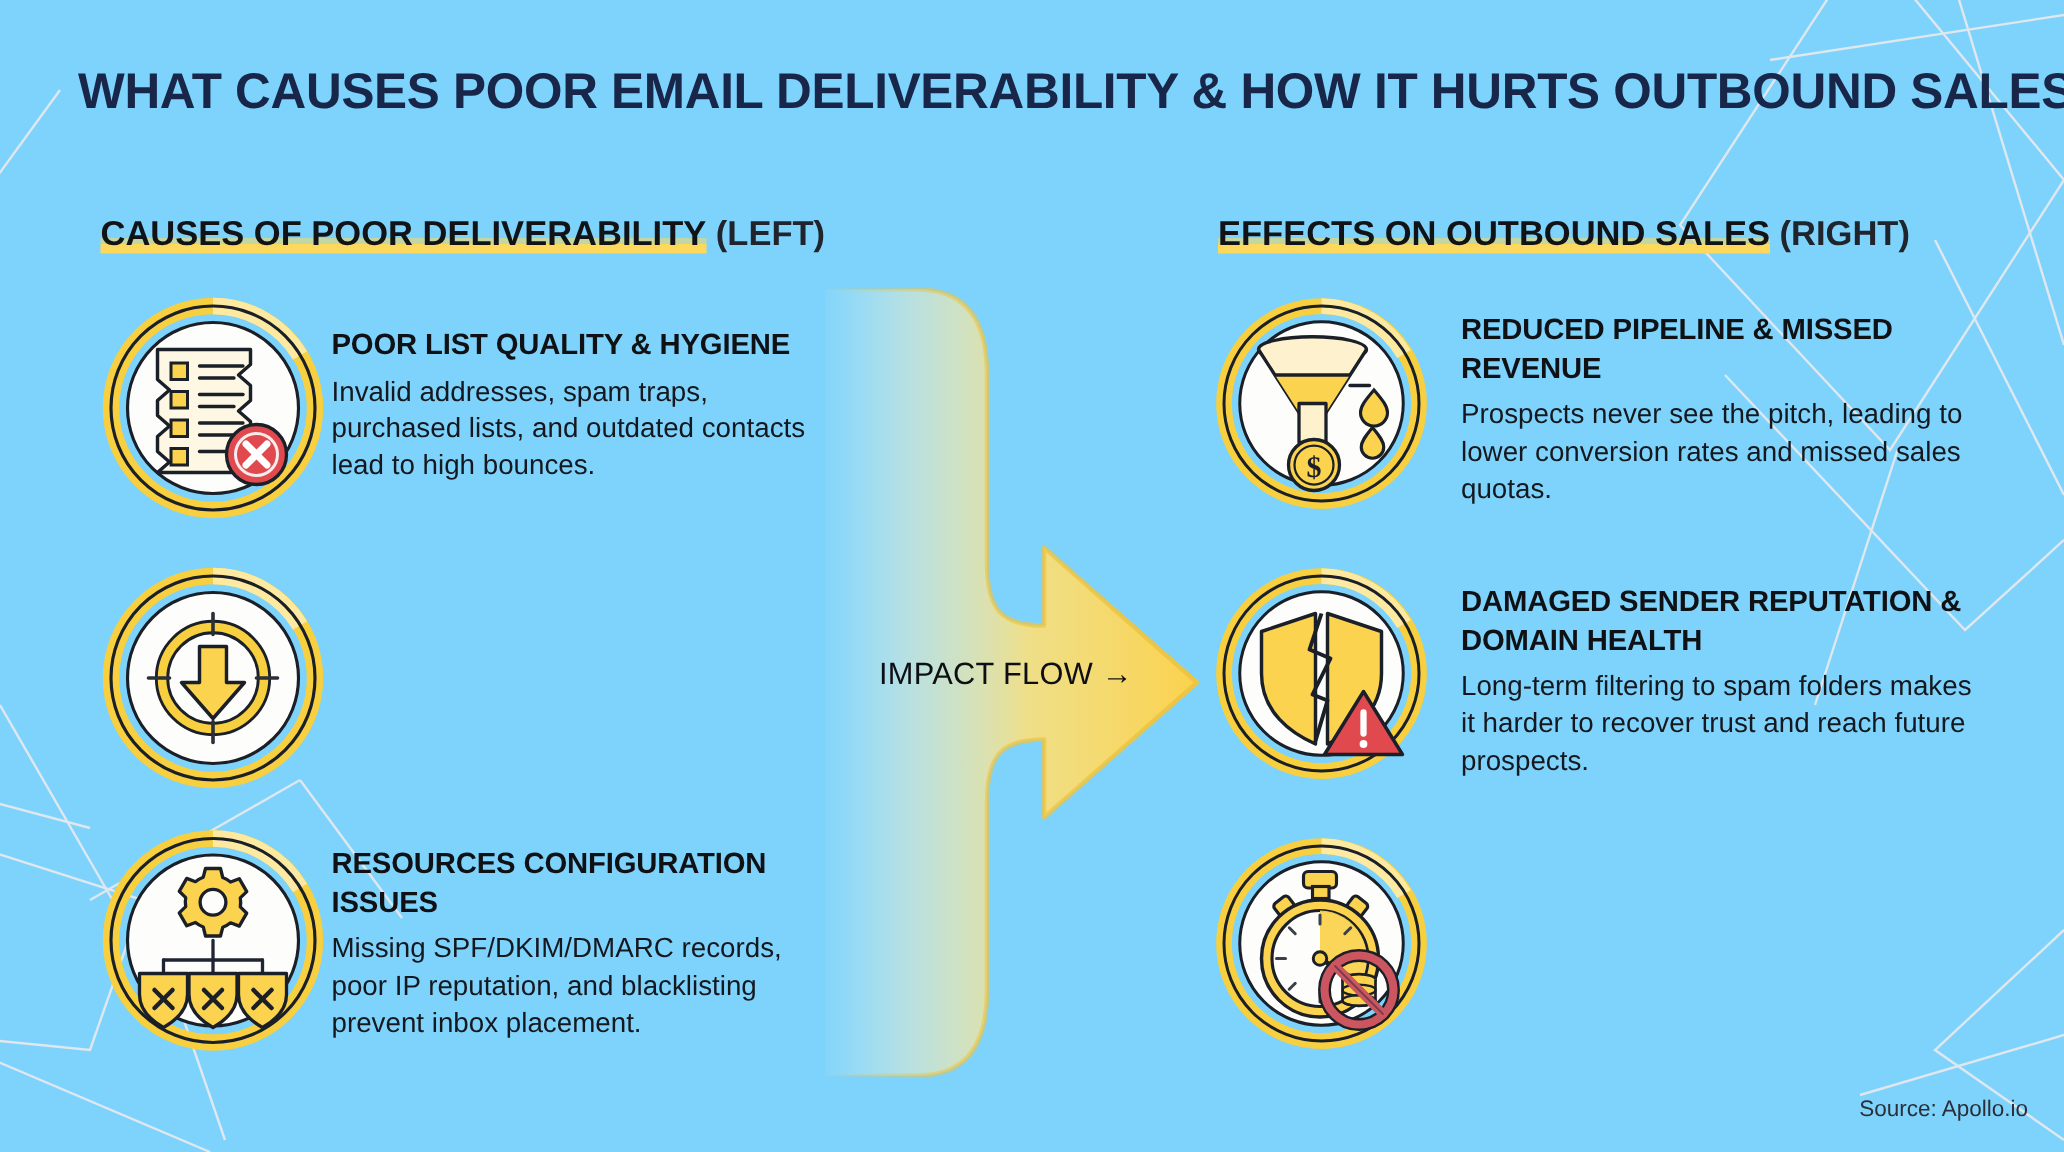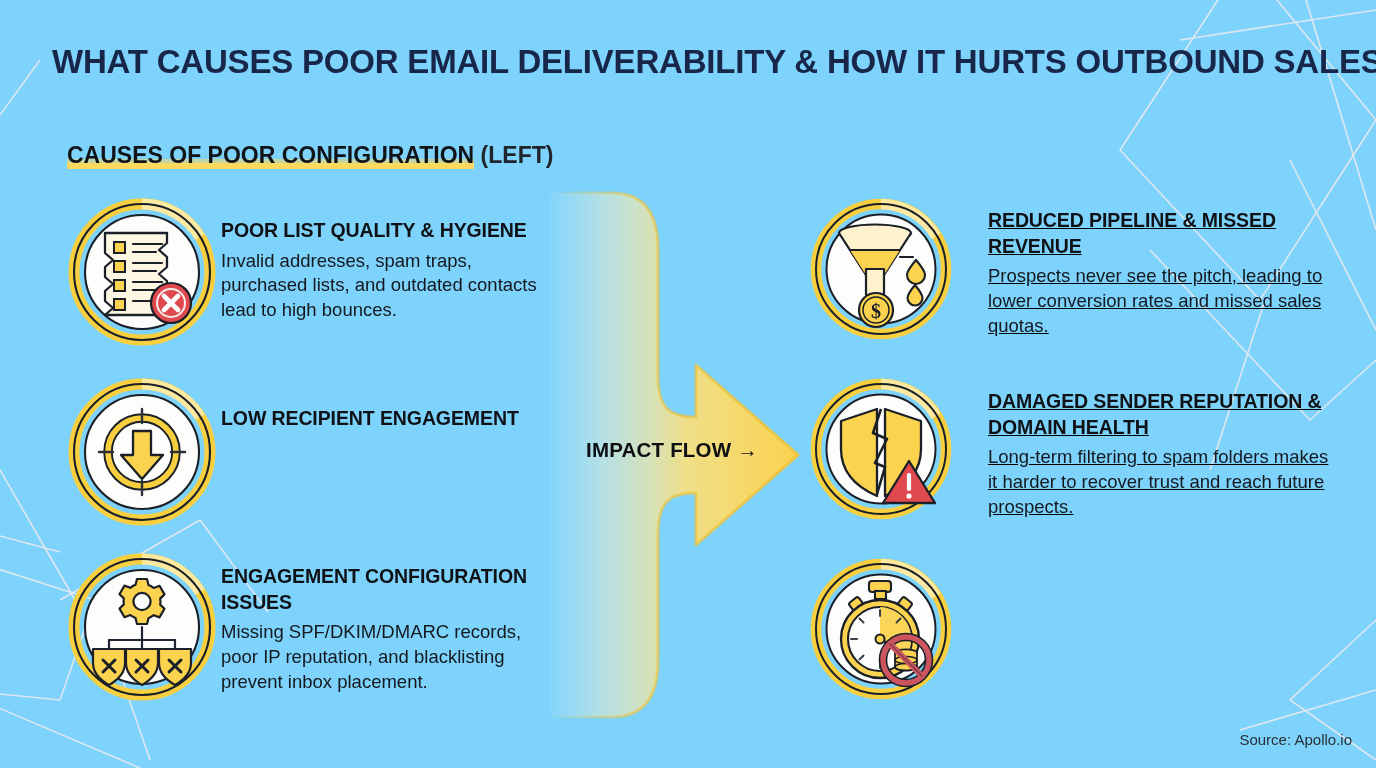--- a/index.html
+++ b/index.html
@@ -69,31 +69,31 @@
   #row-l2 { left: 63px; top: 373px; }
   #row-l3 { left: 63px; top: 548px; }
   #row-l1 .txt, #row-l2 .txt, #row-l3 .txt { width: 340px; padding-top: 25px; }
   #row-l2 .txt { padding-top: 33px; }
   #row-l3 .txt { padding-top: 16px; }
 
   
   #row-r1 { left: 805px; top: 193px; }
   #row-r2 { left: 805px; top: 373px; }
   #row-r3 { left: 805px; top: 553px; }
-  #row-r1 .txt, #row-r2 .txt, #row-r3 .txt { width: 352px; margin-left: 31px; padding-top: 15px; text-decoration: underline; }
+  #row-r1 .txt, #row-r2 .txt, #row-r3 .txt { width: 352px; margin-left: 17px; padding-top: 15px; }
   #row-r2 .txt { padding-top: 16px; }
   #row-r3 .txt { padding-top: 14px; }
 
   
   #arrow-svg { position: absolute; left: 540px; top: 175px; }
   .impact-label {
     position: absolute;
     left: 586px; top: 438px;
     font-size: 20.5px;
-    font-weight: bold;
+    font-weight: normal;
     color: #0d0f13;
     letter-spacing: 0.2px;
     white-space: nowrap;
   }
 
   
   .source {
     position: absolute;
     right: 24px; bottom: 20px;
     font-size: 15px;
@@ -122,21 +122,24 @@
       <path d="M200 520 L268 612"></path>
       <path d="M1376 620 L1290 700 L1376 760"></path>
       <path d="M1240 730 L1376 690"></path>
       <path d="M40 60 L-40 170"></path>
     </g>
   </svg>
 
   <div class="title">WHAT CAUSES POOR EMAIL DELIVERABILITY &amp; HOW IT HURTS OUTBOUND SALES</div>
 
   <div class="col-head" id="head-left">
-    <span class="hl">CAUSES OF POOR CONFIGURATION</span><span>&nbsp;</span><span class="side">(LEFT)</span>
+    <span class="hl">CAUSES OF POOR DELIVERABILITY</span><span>&nbsp;</span><span class="side">(LEFT)</span>
+  </div>
+  <div class="col-head" id="head-right">
+    <span class="hl">EFFECTS ON OUTBOUND SALES</span><span>&nbsp;</span><span class="side">(RIGHT)</span>
   </div>
 
   <div class="row" id="row-l1">
     <div class="icon-wrap">
       <svg width="158" height="158" viewBox="0 0 158 158">
         <circle cx="79" cy="79" r="68" fill="none" stroke="#f7cf3f" stroke-width="11"></circle>
         <path d="M79 11 a68 68 0 0 1 58 33" fill="none" stroke="#fdeaa0" stroke-width="11"></path>
         <circle cx="79" cy="79" r="68" fill="none" stroke="#1b1f27" stroke-width="2.1"></circle>
         <circle cx="79" cy="79" r="57" fill="#fdfdfb" stroke="#1b1f27" stroke-width="2.1"></circle>
         <path d="M42 40 h62 v10 l-8 7 8 7 v10 l-8 7 8 7 v10 l-8 7 8 7 v10 H42 l8-7 -8-7 v-10 l8-7 -8-7 v-10 l8-7 -8-7 z" fill="#fdf7e4" stroke="#1b1f27" stroke-width="2.3" stroke-linejoin="round"></path>
@@ -180,21 +183,20 @@
         <g stroke="#2a2f38" stroke-width="2.4" stroke-linecap="round">
           <line x1="79" y1="36" x2="79" y2="50"></line>
             <line x1="79" y1="108" x2="79" y2="122"></line>
           <line x1="36" y1="79" x2="50" y2="79"></line>
             <line x1="108" y1="79" x2="122" y2="79"></line>
         </g>
         <path d="M70 58 h18 v24 h12 l-21 24 -21 -24 h12 z" fill="#fbd34e" stroke="#1b1f27" stroke-width="2.3" stroke-linejoin="round"></path>
       </svg>
     </div>
     <div class="txt">
-      <div class="r-title">LOW RECIPIENT ENGAGEMENT</div>
     </div>
   </div>
 
   <div class="row" id="row-l3">
     <div class="icon-wrap">
       <svg width="158" height="158" viewBox="0 0 158 158">
         <circle cx="79" cy="79" r="68" fill="none" stroke="#f7cf3f" stroke-width="11"></circle>
         <path d="M79 11 a68 68 0 0 1 58 33" fill="none" stroke="#fdeaa0" stroke-width="11"></path>
         <circle cx="79" cy="79" r="68" fill="none" stroke="#1b1f27" stroke-width="2.1"></circle>
         <circle cx="79" cy="79" r="57" fill="#fdfdfb" stroke="#1b1f27" stroke-width="2.1"></circle>
@@ -224,21 +226,21 @@
           </g>
           <path d="M96 101 h32 v14 c0 11 -9 18 -16 22 -7 -4 -16 -11 -16 -22 z" fill="#fbd34e" stroke="#1b1f27" stroke-width="2.2" stroke-linejoin="round"></path>
           <g stroke="#1b1f27" stroke-width="3" stroke-linecap="round">
             <line x1="106" y1="112" x2="118" y2="124"></line>
               <line x1="118" y1="112" x2="106" y2="124"></line>
           </g>
         </g>
       </svg>
     </div>
     <div class="txt">
-      <div class="r-title">ENGAGEMENT CONFIGURATION ISSUES</div>
+      <div class="r-title">RESOURCES CONFIGURATION ISSUES</div>
       <div class="r-body">Missing SPF/DKIM/DMARC records, poor IP reputation, and blacklisting prevent inbox placement.</div>
     </div>
   </div>
 
   <svg id="arrow-svg" width="270" height="560" viewBox="0 0 270 560">
     <defs>
       <linearGradient id="agrad" x1="0" y1="0" x2="1" y2="0">
         <stop offset="0%" stop-color="#fef9e6" stop-opacity="0.05"></stop>
         <stop offset="22%" stop-color="#fdf0c2" stop-opacity="0.45"></stop>
         <stop offset="55%" stop-color="#fce07a" stop-opacity="0.9"></stop>

